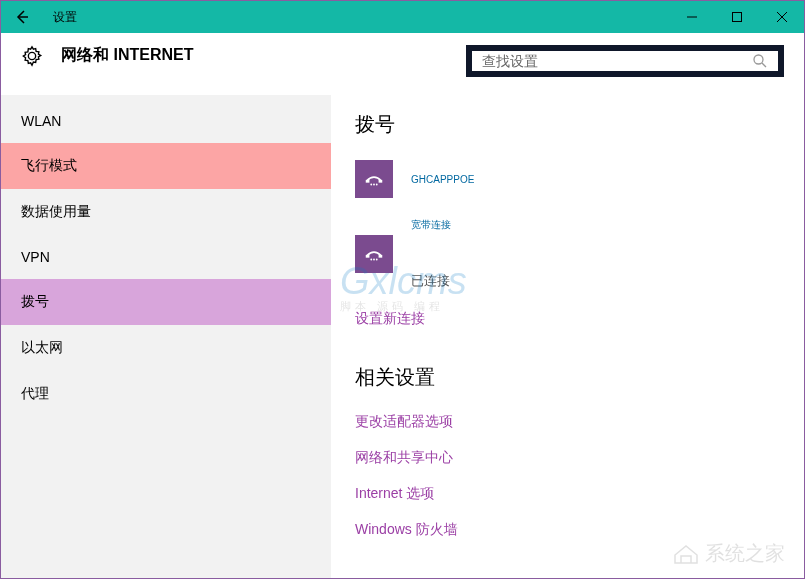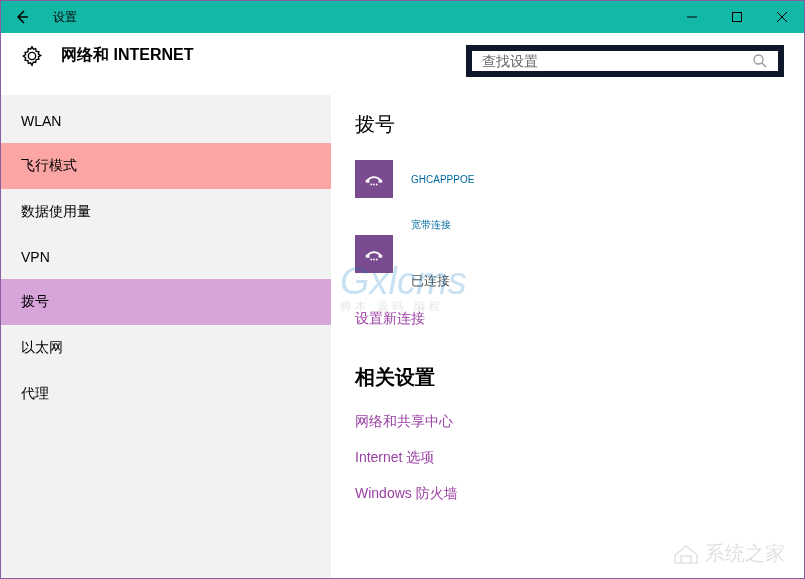--- a/index.html
+++ b/index.html
@@ -157,21 +157,21 @@
     }
     .link {
       font-size: 14px;
       color: #9b3fa5;
       cursor: pointer;
       margin-bottom: 18px;
       display: block;
     }
     .related-title {
       font-size: 20px;
-      font-weight: 700;
+      font-weight: 400;
       margin-top: 36px;
       margin-bottom: 22px;
       color: #000;
     }
     .watermark {
       position: absolute;
       left: 340px;
       top: 260px;
       pointer-events: none;
       opacity: 0.22;
@@ -296,20 +296,21 @@
               <div class="conn-status">已连接</div>
             </div>
           </div>
         </div>
 
       <a class="link">设置新连接</a>
 
       <h2 class="related-title">相关设置</h2>
 
       <div id="related-links">
+          <a class="link">更改适配器选项</a>
           <a class="link">网络和共享中心</a>
           <a class="link">Internet 选项</a>
           <a class="link">Windows 防火墙</a>
         </div>
     </div>
   </div>
 </div>
 
 <div class="watermark">
   <div class="watermark-circle">Gxlcms</div>

